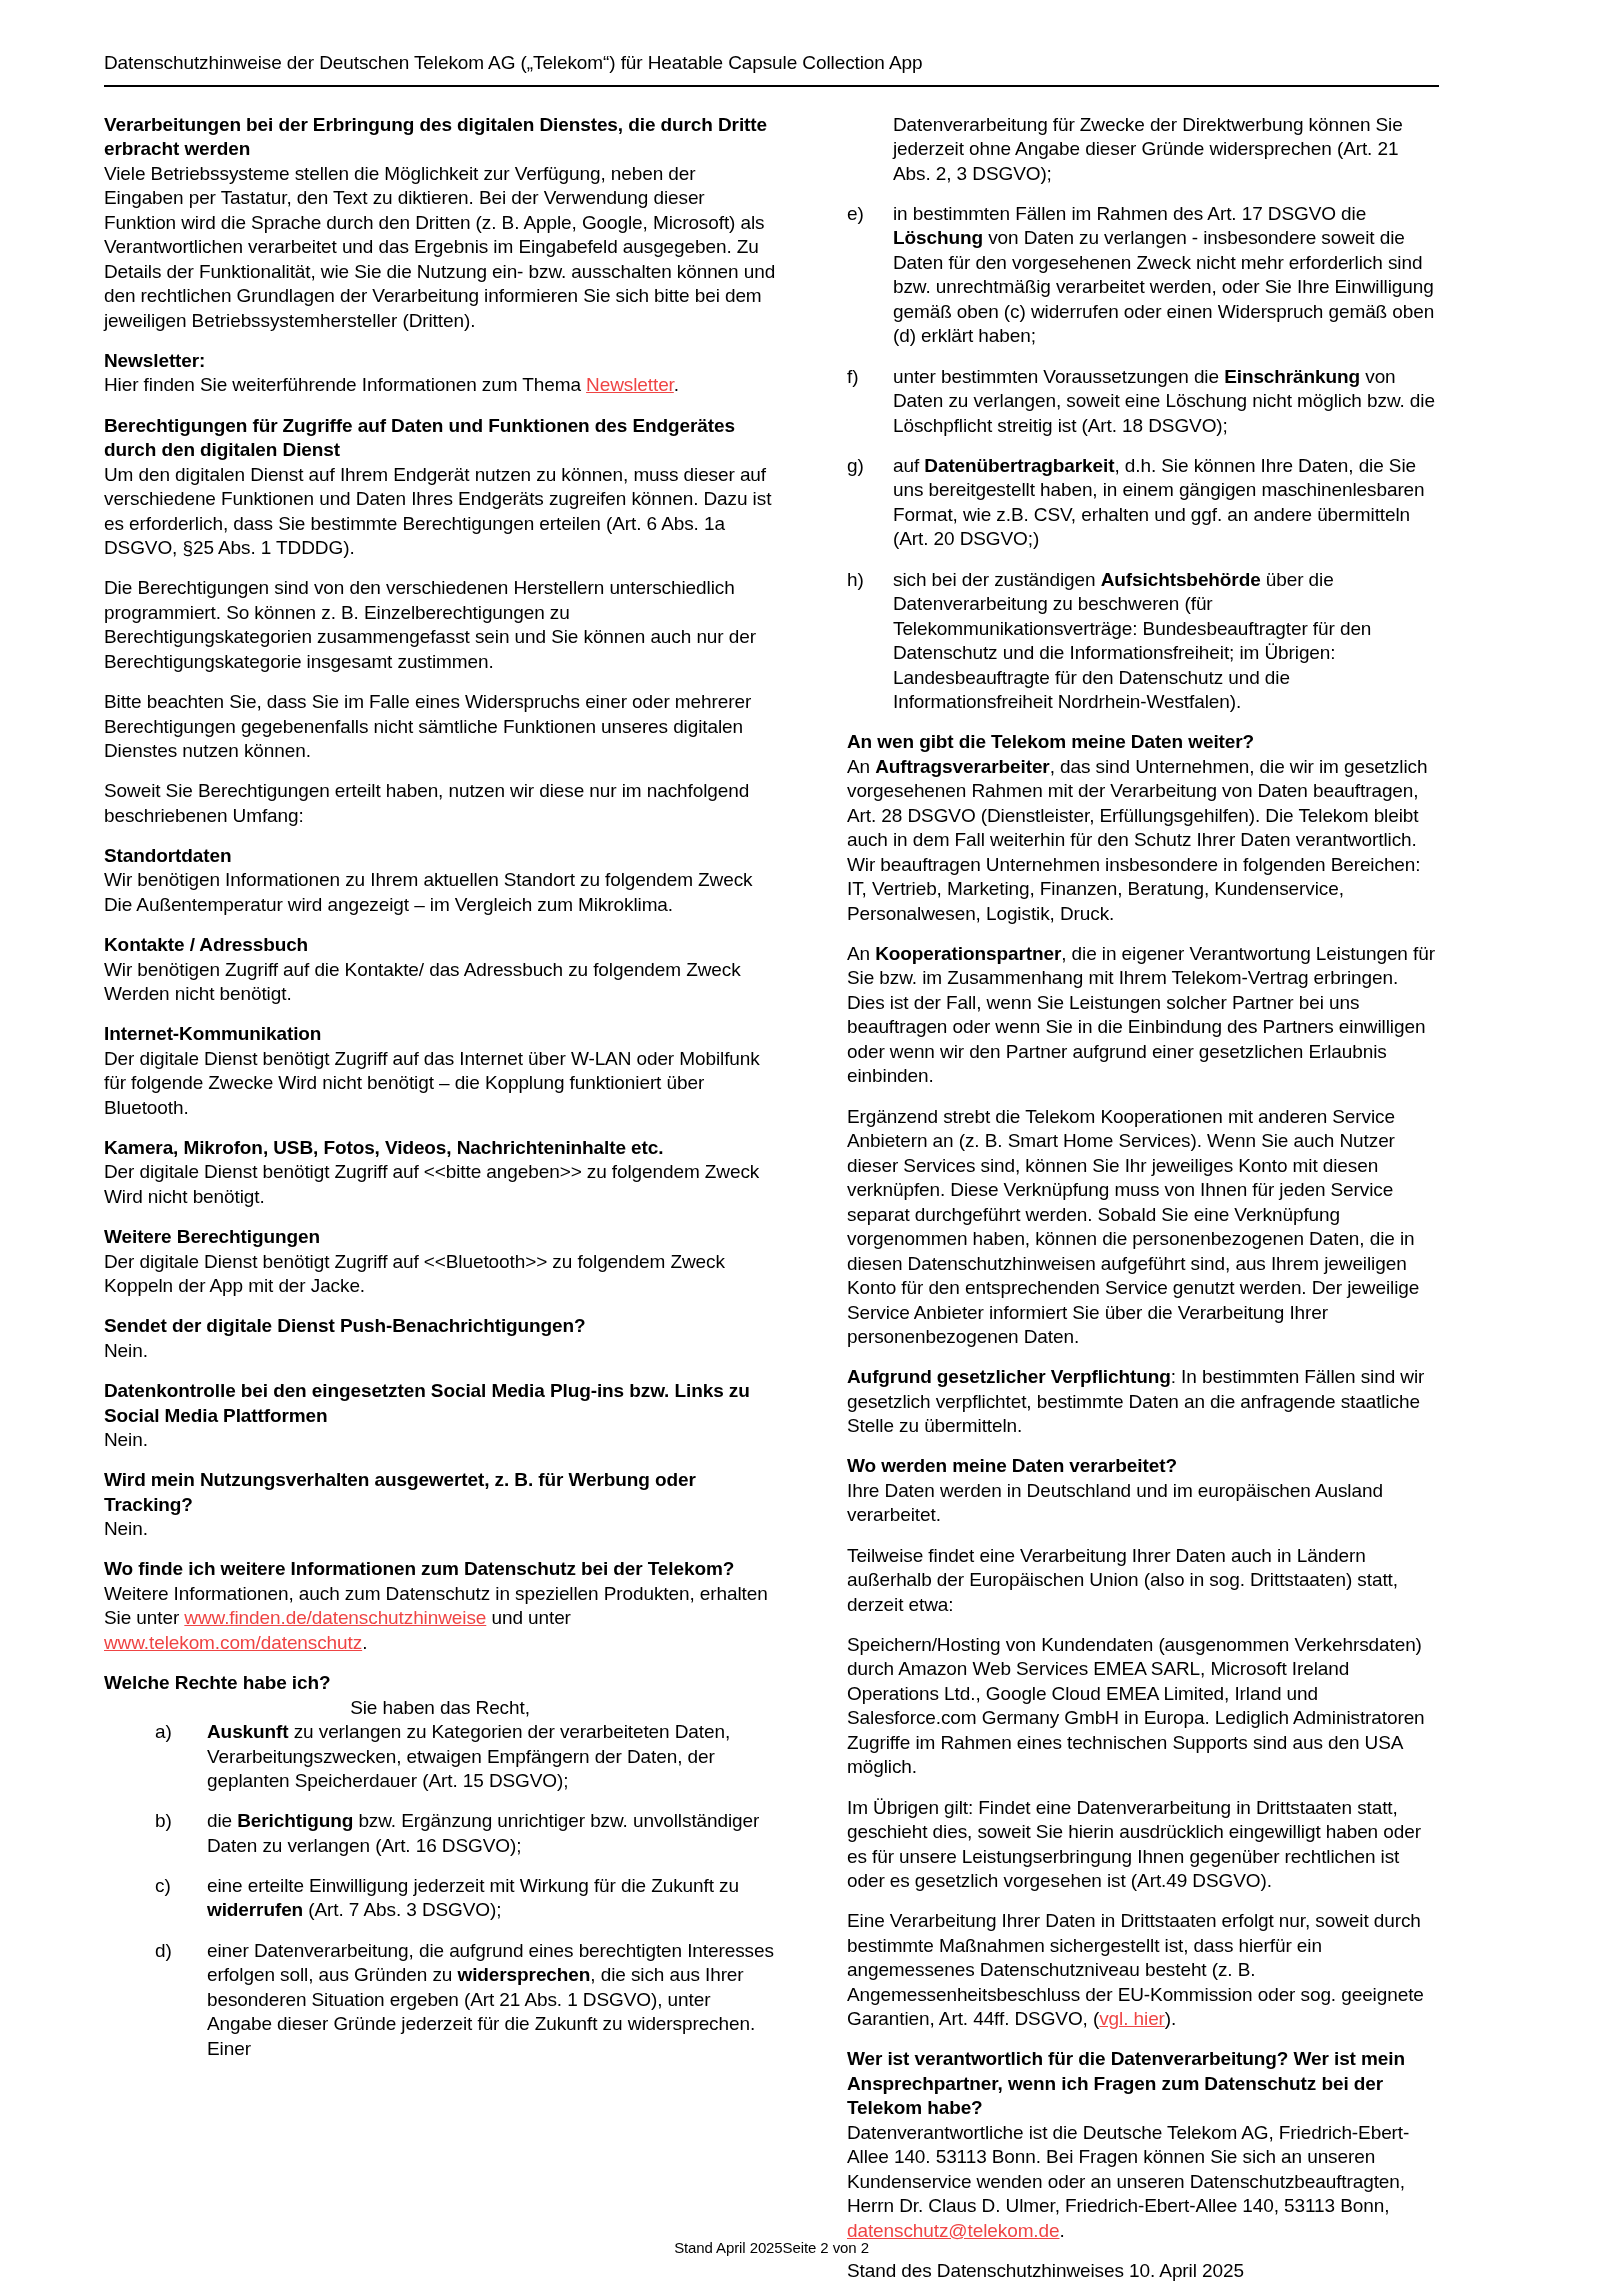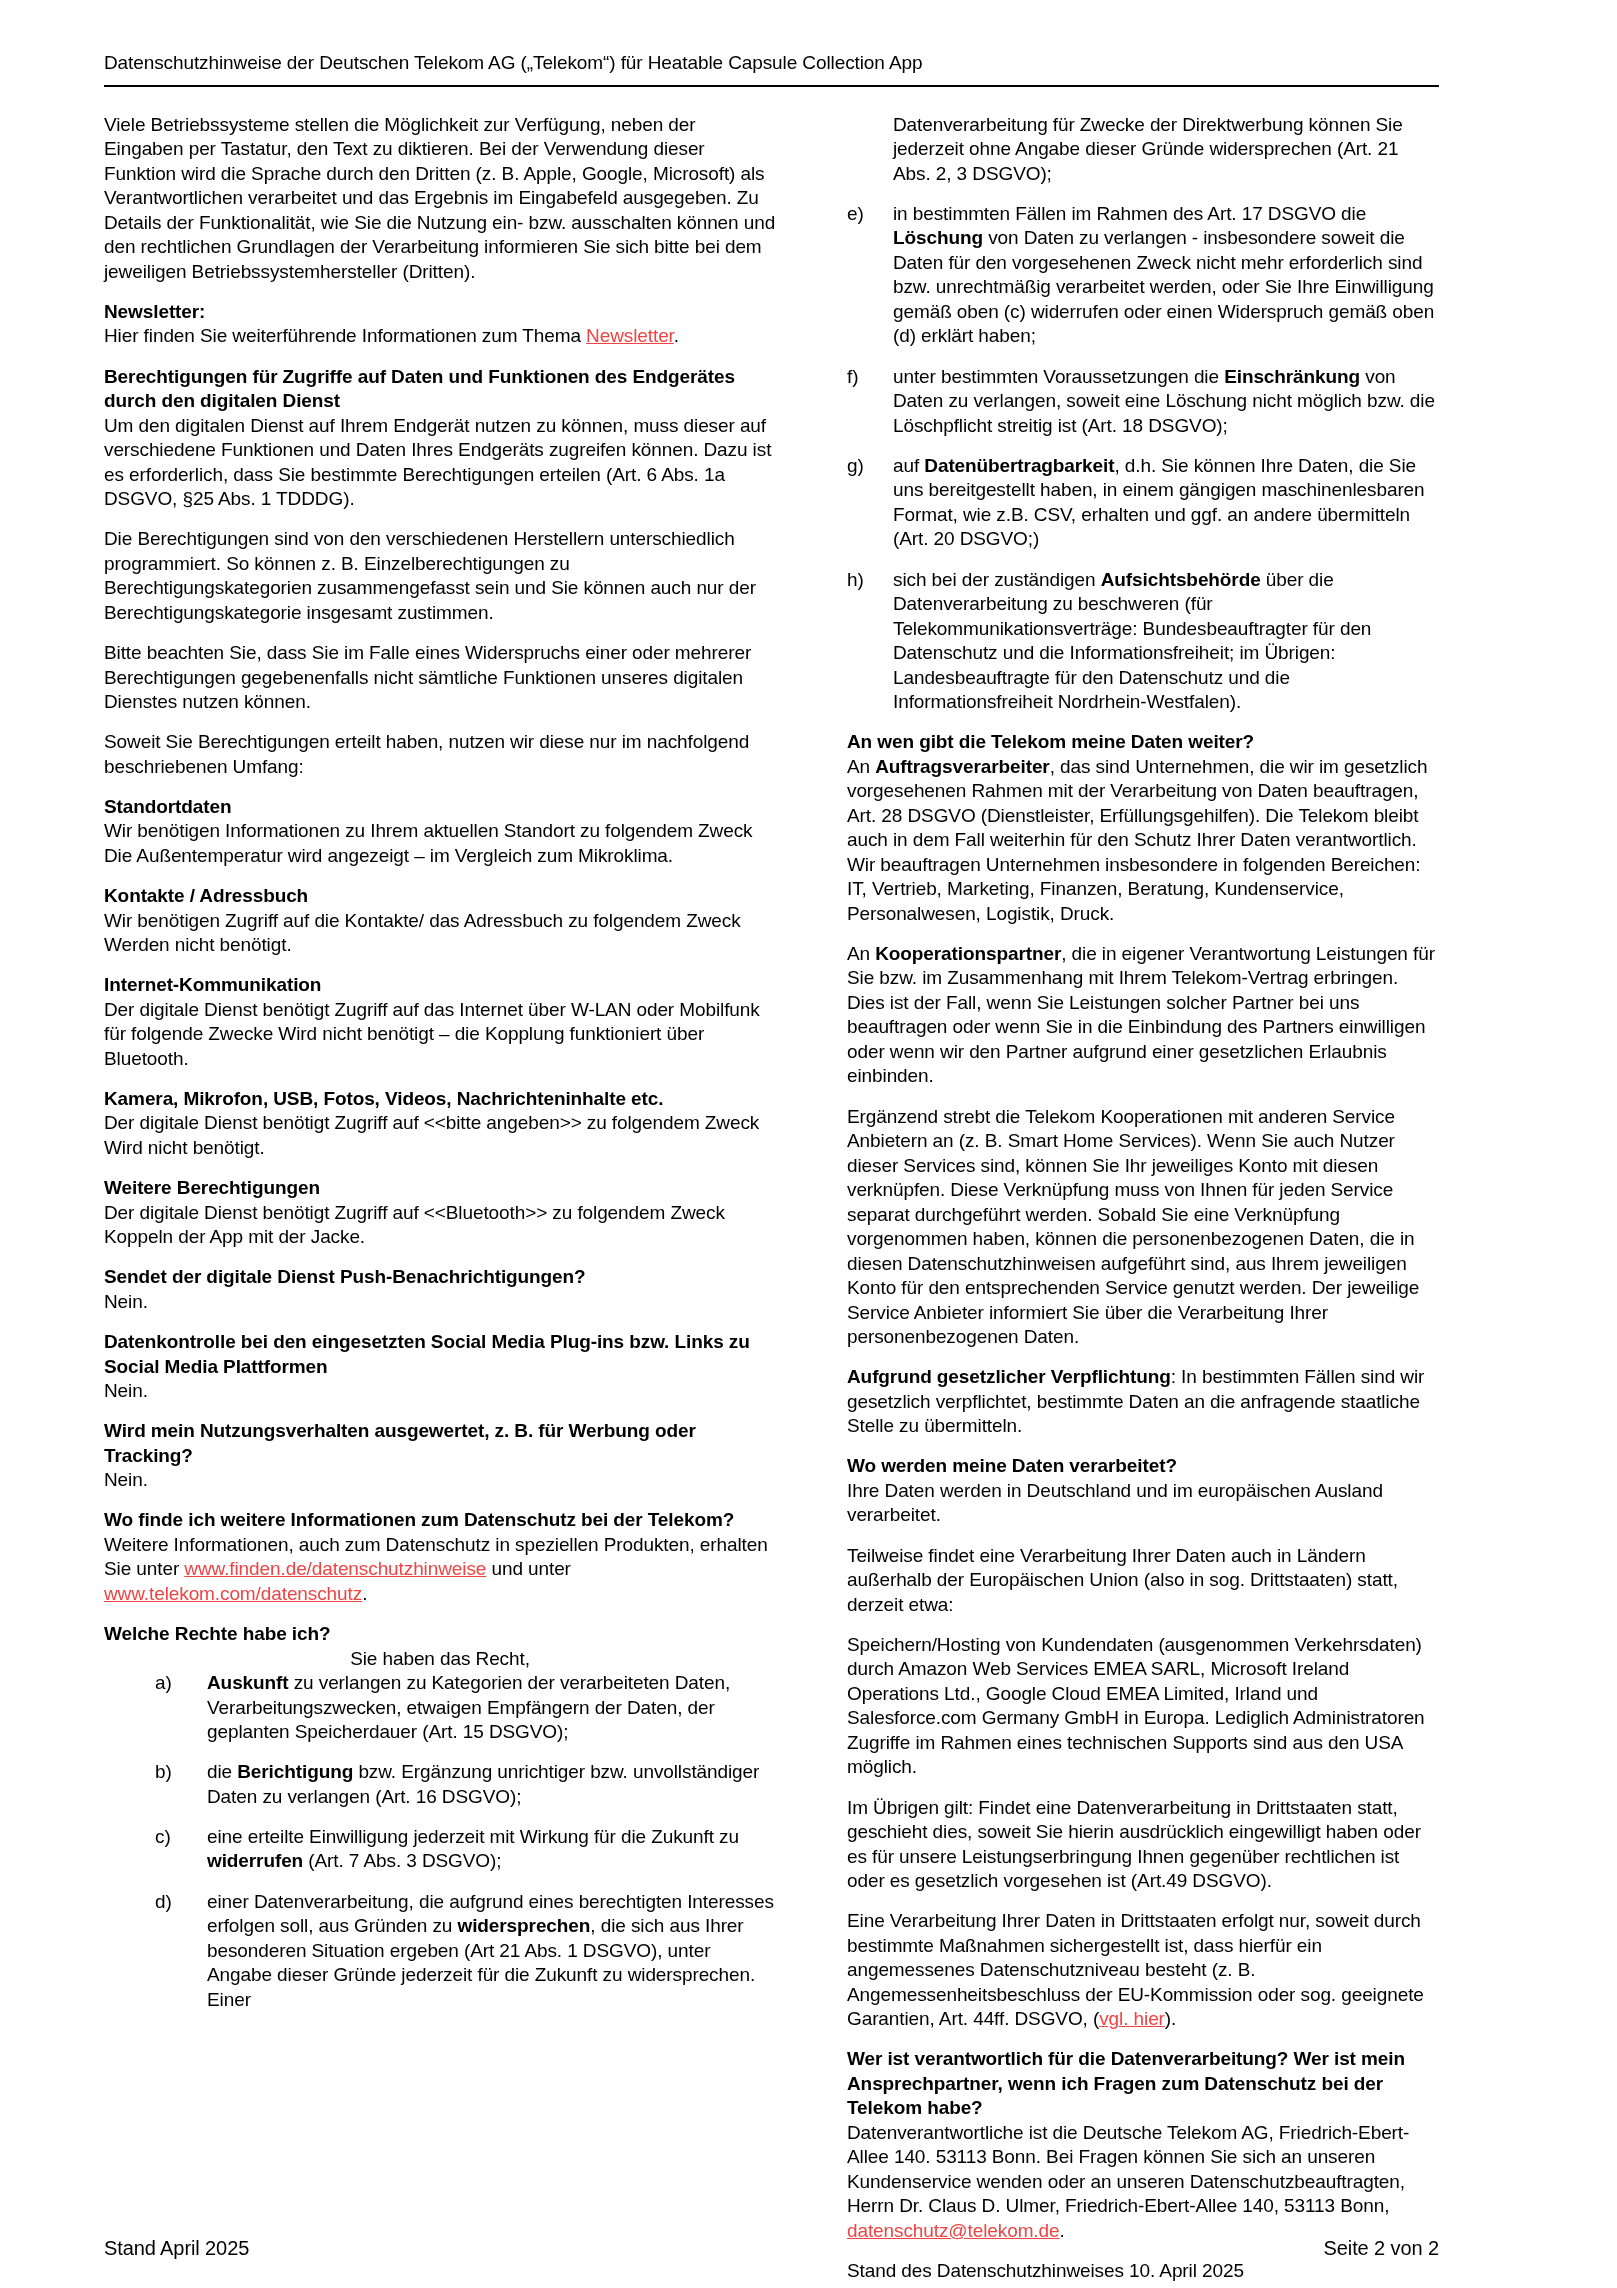--- a/index.html
+++ b/index.html
@@ -30,31 +30,32 @@
   .link{color:#ef4444;text-decoration:underline;cursor:pointer;}
   .list{margin:0;}
   .list-item{display:flex;margin-bottom:15.7px;}
   .list-left{padding-left:51px;}
   .list-left .marker{width:52px;flex:none;}
   .list-right{padding-left:0;}
   .list-right .marker{width:46px;flex:none;}
   .li-text{flex:1;}
   .footer{
     position:absolute;left:104px;right:178px;bottom:29px;
-    display:flex;justify-content:space-between;
-    font-size:20px;
+    display:flex;justify-content:center;
+    font-size:15px;
   }
 </style>
 </head>
 <body>
 
 <div class="page">
   <div class="doc-header">Datenschutzhinweise der Deutschen Telekom AG („Telekom“) für Heatable Capsule Collection App</div>
   <div class="cols">
     <div class="col-left">
+        <div class="heading"><span class="b">Verarbeitungen bei der Erbringung des digitalen Dienstes, die durch Dritte erbracht werden</span></div>
         <div class="para"><span>Viele Betriebssysteme stellen die Möglichkeit zur Verfügung, neben der Eingaben per Tastatur, den Text zu diktieren. Bei der Verwendung dieser Funktion wird die Sprache durch den Dritten (z. B. Apple, Google, Microsoft) als Verantwortlichen verarbeitet und das Ergebnis im Eingabefeld ausgegeben. Zu Details der Funktionalität, wie Sie die Nutzung ein- bzw. ausschalten können und den rechtlichen Grundlagen der Verarbeitung informieren Sie sich bitte bei dem jeweiligen Betriebssystemhersteller (Dritten).</span></div>
         <div class="heading"><span class="b">Newsletter:</span></div>
         <div class="para"><span>Hier finden Sie weiterführende Informationen zum Thema </span><a href="#" class="link">Newsletter</a><span>.</span></div>
         <div class="heading"><span class="b">Berechtigungen für Zugriffe auf Daten und Funktionen des Endgerätes durch den digitalen Dienst</span></div>
         <div class="para"><span>Um den digitalen Dienst auf Ihrem Endgerät nutzen zu können, muss dieser auf verschiedene Funktionen und Daten Ihres Endgeräts zugreifen können. Dazu ist es erforderlich, dass Sie bestimmte Berechtigungen erteilen (Art. 6 Abs. 1a DSGVO, §25 Abs. 1 TDDDG).</span></div>
         <div class="para"><span>Die Berechtigungen sind von den verschiedenen Herstellern unterschiedlich programmiert. So können z. B. Einzelberechtigungen zu Berechtigungskategorien zusammengefasst sein und Sie können auch nur der Berechtigungskategorie insgesamt zustimmen.</span></div>
         <div class="para"><span>Bitte beachten Sie, dass Sie im Falle eines Widerspruchs einer oder mehrerer Berechtigungen gegebenenfalls nicht sämtliche Funktionen unseres digitalen Dienstes nutzen können.</span></div>
         <div class="para"><span>Soweit Sie Berechtigungen erteilt haben, nutzen wir diese nur im nachfolgend beschriebenen Umfang:</span></div>
         <div class="heading"><span class="b">Standortdaten</span></div>
         <div class="para"><span>Wir benötigen Informationen zu Ihrem aktuellen Standort zu folgendem Zweck Die Außentemperatur wird angezeigt – im Vergleich zum Mikroklima.</span></div>

